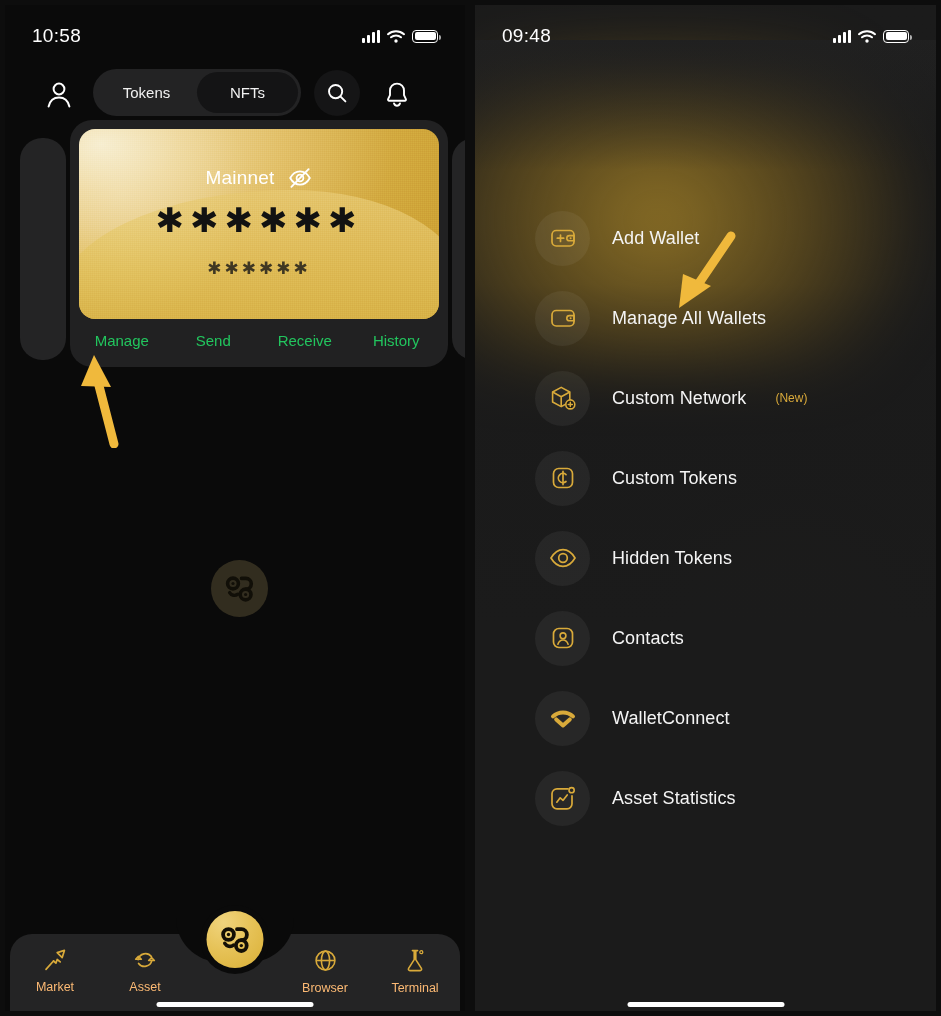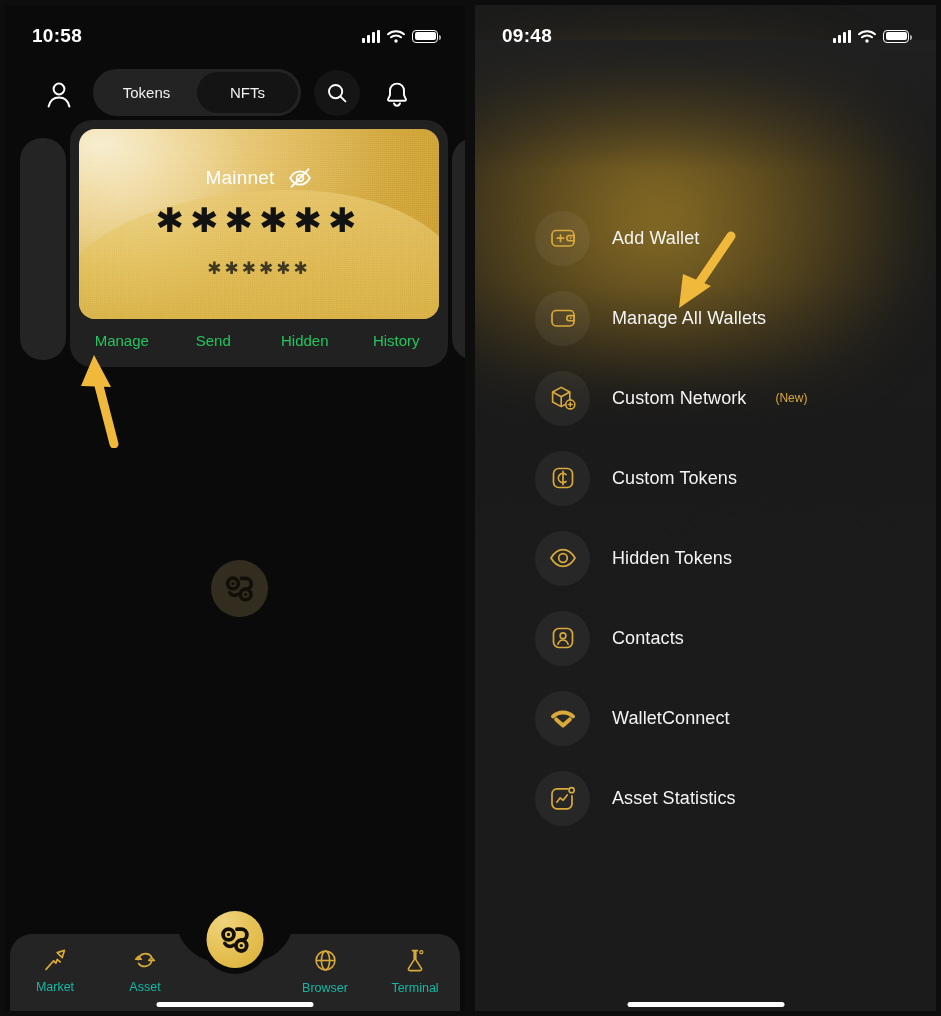--- a/index.html
+++ b/index.html
@@ -38,21 +38,21 @@
     height: 58px;
     display: flex;
     align-items: center;
     justify-content: space-between;
     padding: 14px 32px 0 32px;
     z-index: 20;
   }
   .status-time {
     color: #ffffff;
     font-size: 19px;
-    font-weight: 700;
+    font-weight: 400;
     letter-spacing: 0.3px;
   }
   .status-right {
     display: flex; align-items: center; gap: 7px;
   }
   .sig-bars { display: flex; align-items: flex-end; gap: 2px; height: 13px; }
   .sig-bars i { display:block; width: 3px; background: #fff; border-radius: 1px; }
   .sig-bars i:nth-child(1){ height: 5px; }
   .sig-bars i:nth-child(2){ height: 8px; }
   .sig-bars i:nth-child(3){ height: 11px; }
@@ -224,21 +224,21 @@
     width: 118px; height: 44px;
     background: #0a0a0a;
     border-radius: 0 0 58px 58px;
   }
   .nav-item {
     flex: 1;
     display: flex; flex-direction: column; align-items: center;
     gap: 7px;
   }
   .nav-item.spacer { visibility: hidden; }
-  .nav-label { color: #14b8a6; font-size: 12.5px; }
+  .nav-label { color: #fdba74; font-size: 12.5px; }
   .fab {
     position: absolute;
     left: 50%; transform: translateX(-50%);
     bottom: 48px;
     width: 57px; height: 57px;
     border-radius: 50%;
     background: radial-gradient(110% 110% at 30% 20%, #f0d47d 0%, #e6c257 45%, #d9ae33 100%);
     display: flex; align-items: center; justify-content: center;
     box-shadow: 0 0 0 6px rgba(10,10,10,1);
     z-index: 5;
@@ -405,21 +405,21 @@
               </svg>
             </div>
             <div class="balance">✱✱✱✱✱✱</div>
             <div class="balance-sub">✱✱✱✱✱✱</div>
           </div>
         </div>
 
         <div class="card-actions">
           <div class="card-action">Manage</div>
           <div class="card-action">Send</div>
-          <div class="card-action">Hidden</div>
+          <div class="card-action">Receive</div>
           <div class="card-action">History</div>
         </div>
       </div>
     </div>
 
     <div class="watermark">
       <svg width="40" height="40" viewBox="0 0 40 40">
         <circle cx="13" cy="14.5" r="5.4" fill="none" stroke="#131008" stroke-width="3.6"></circle>
         <circle cx="13" cy="14.5" r="1.6" fill="#131008"></circle>
         <path d="M21.5 9.4h4.4a5.4 5.4 0 0 1 0 10.8" fill="none" stroke="#131008" stroke-width="3.6" stroke-linecap="round"></path>

